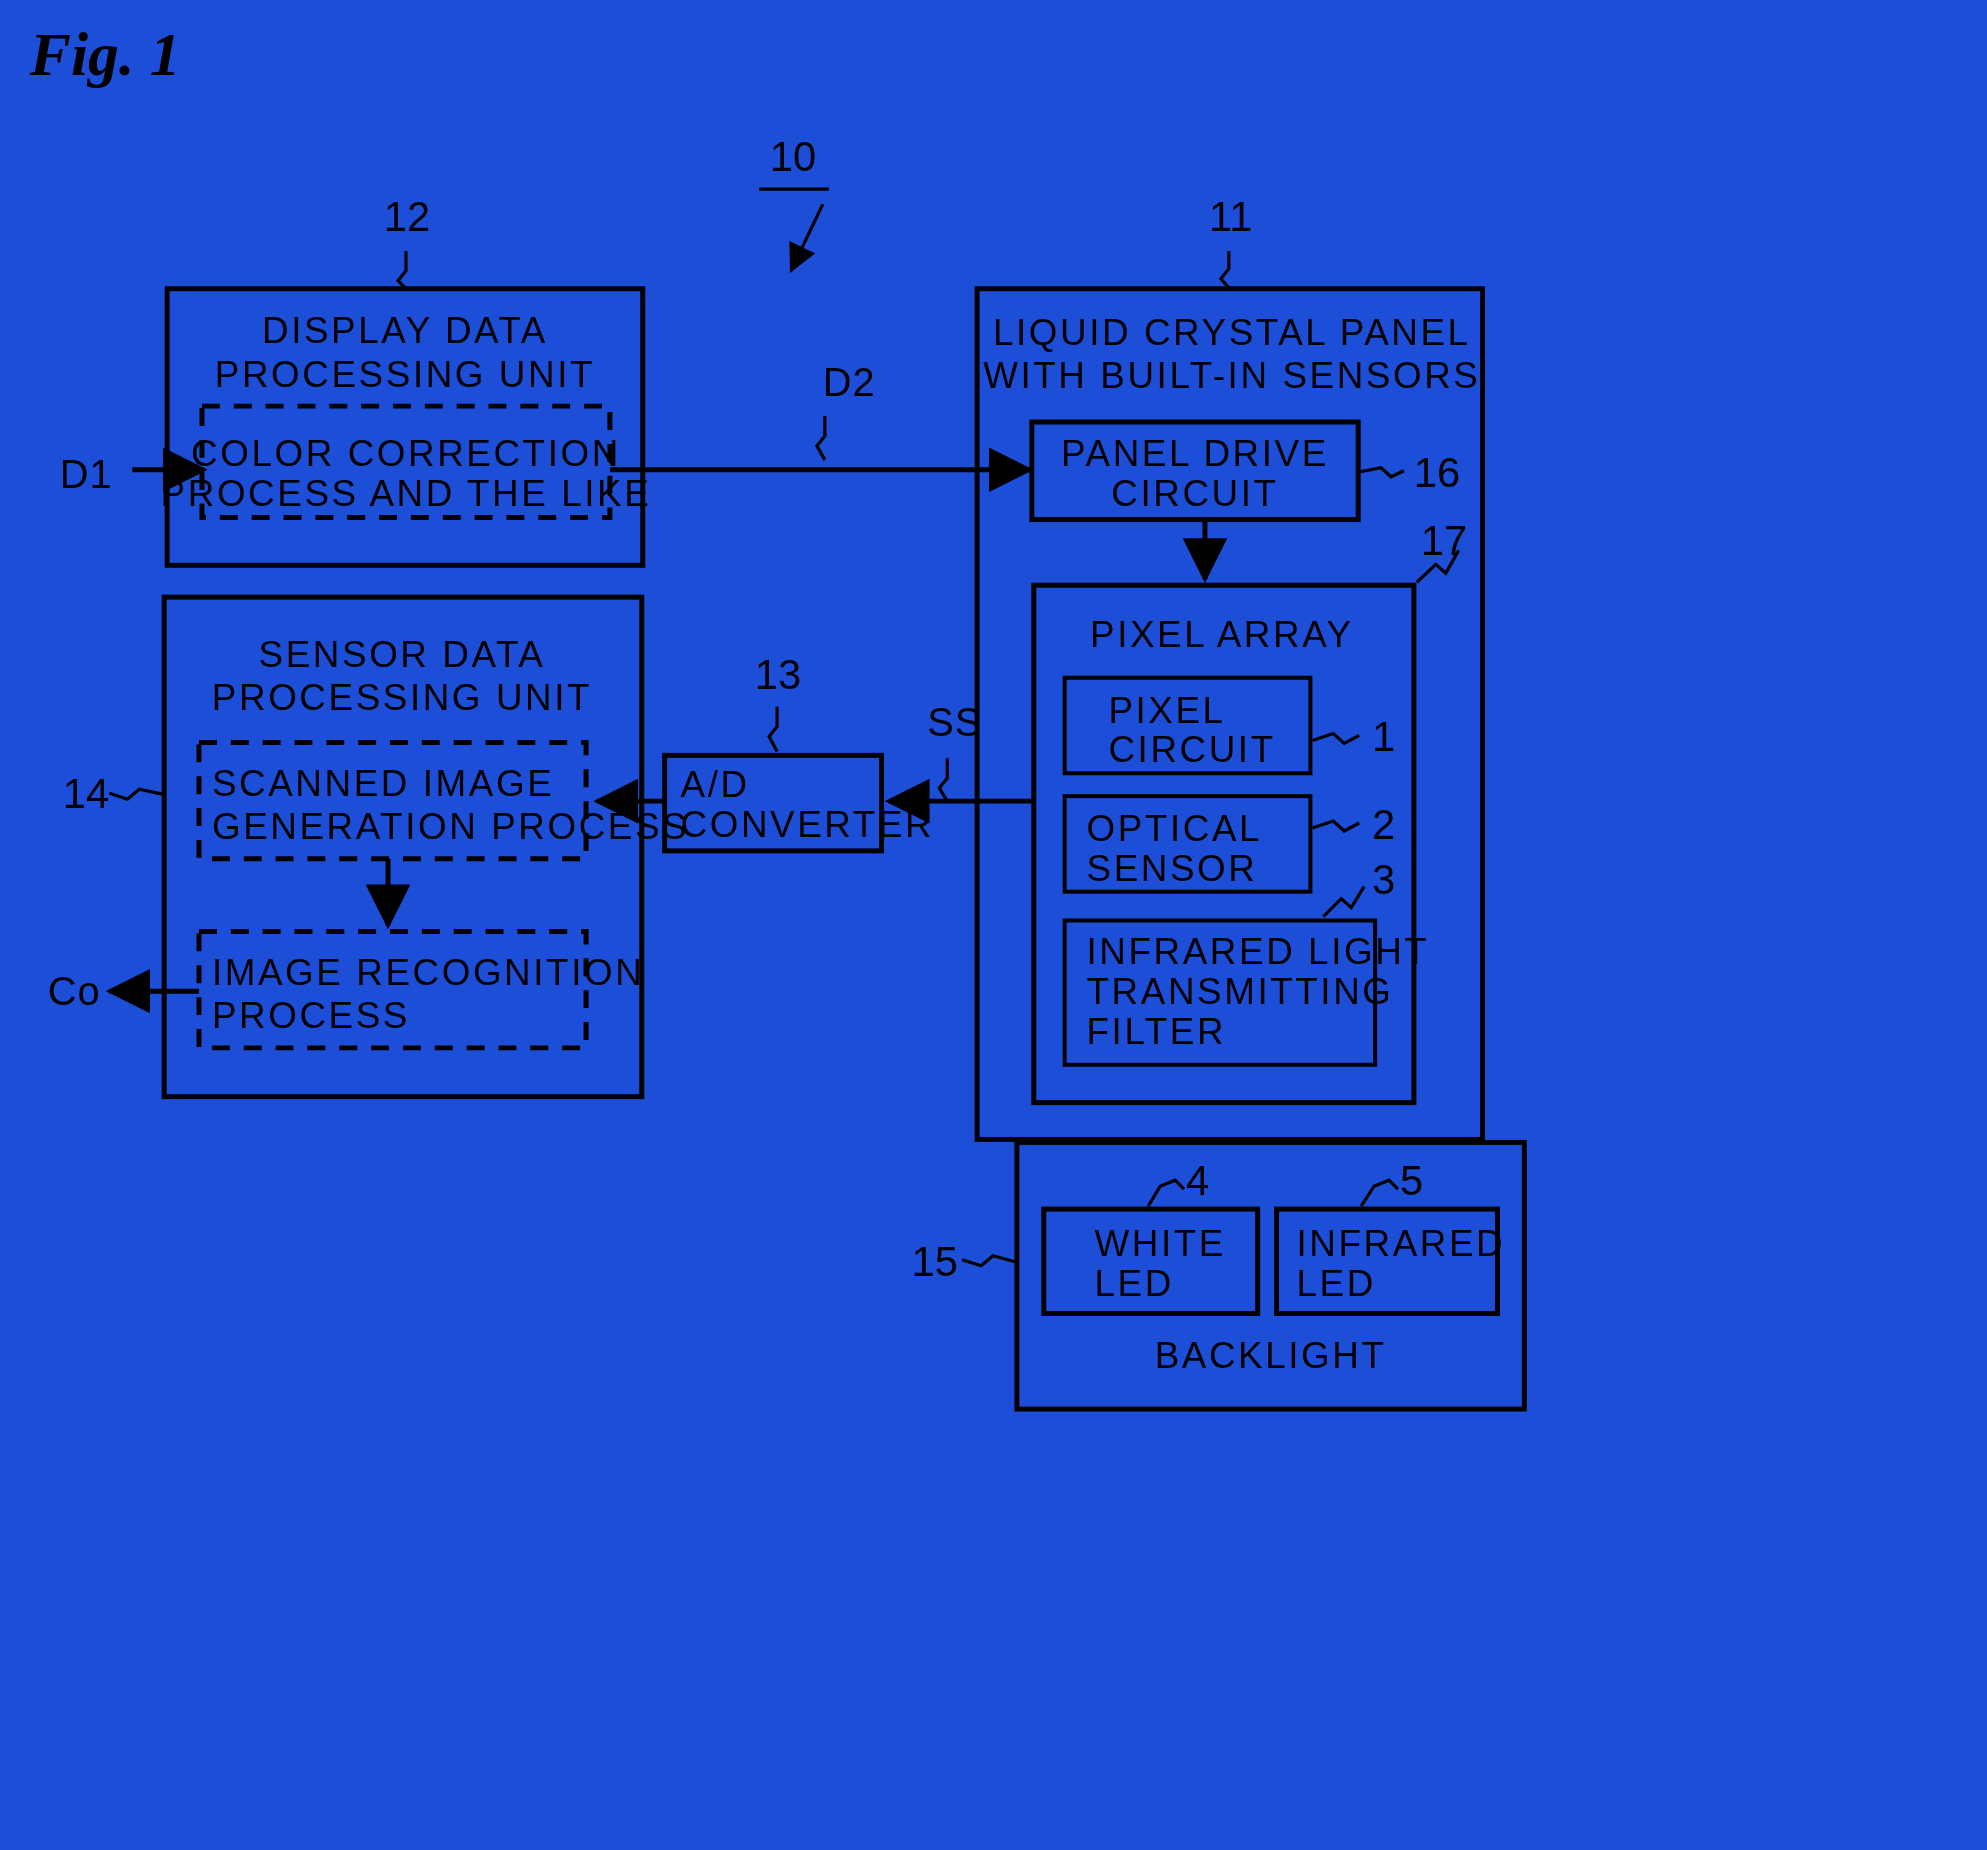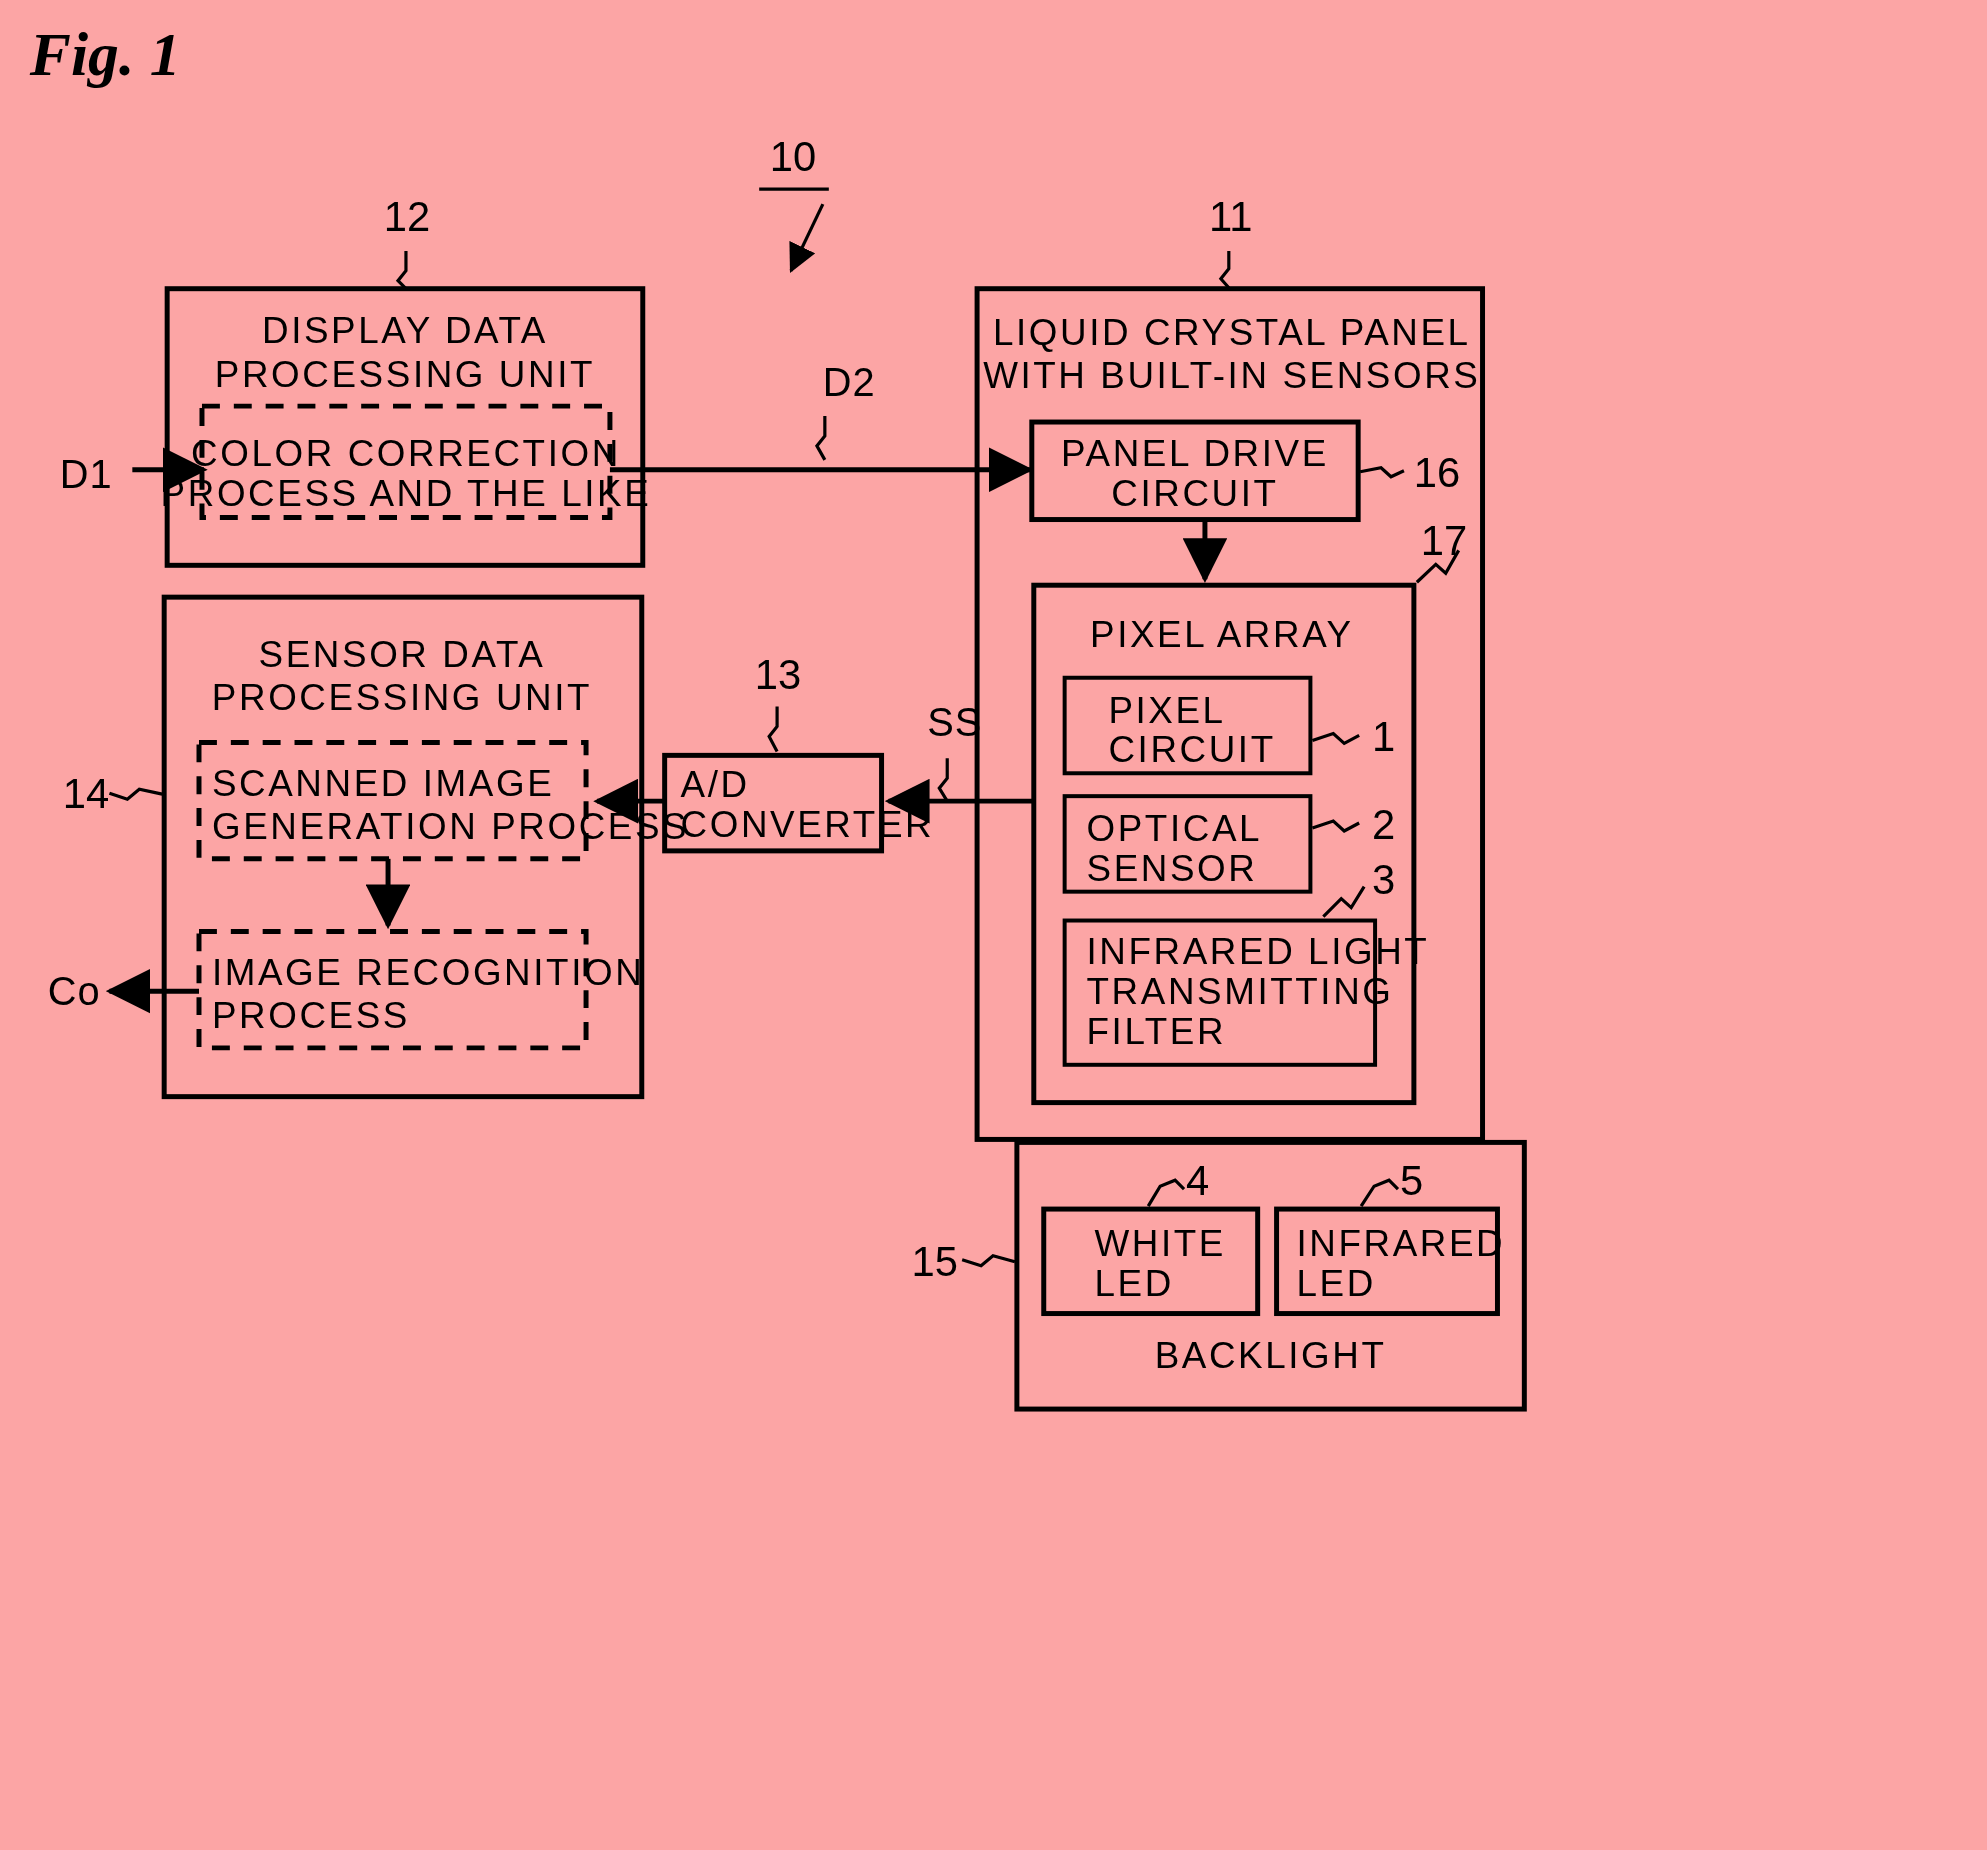--- a/index.html
+++ b/index.html
@@ -4,21 +4,21 @@
 <style>
   html, body {
     margin: 0;
     padding: 0;
     background: #ffffff;
   }
   #page {
     position: relative;
     width: 1987px;
     height: 1851px;
-    background: #fca5a5;
+    background: #1d4ed8;
     overflow: hidden;
     font-family: "Liberation Sans", sans-serif;
   }
   #fig-svg {
     position: absolute;
     left: 0;
     top: 0;
     width: 1987px;
     height: 1851px;
   }

